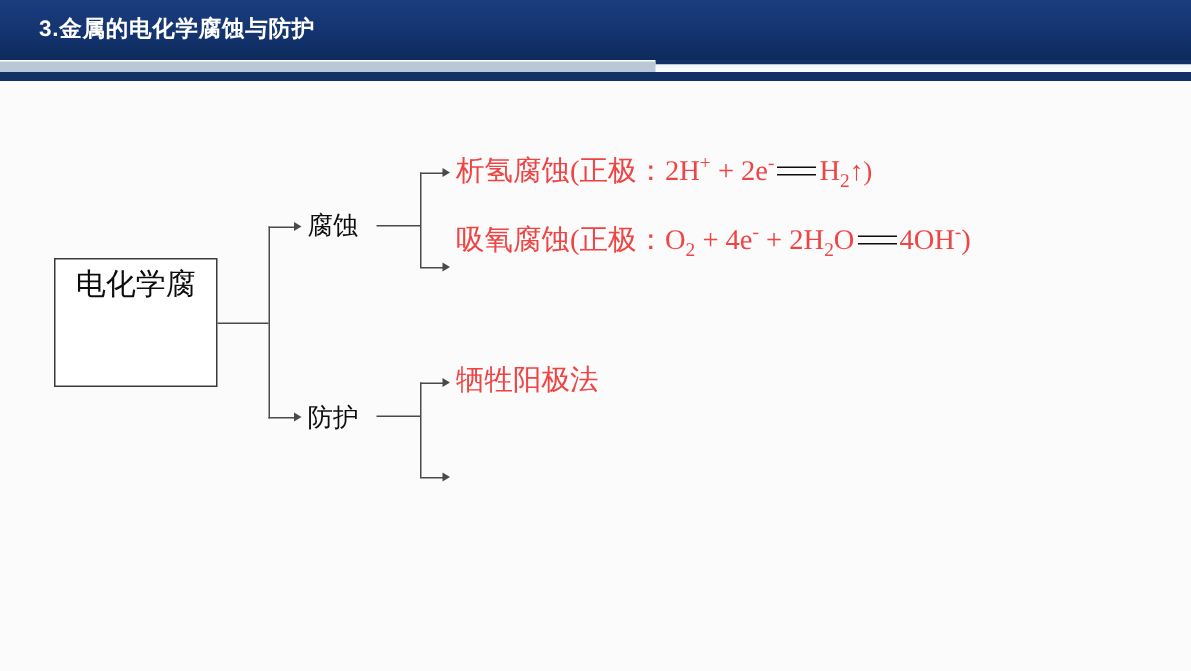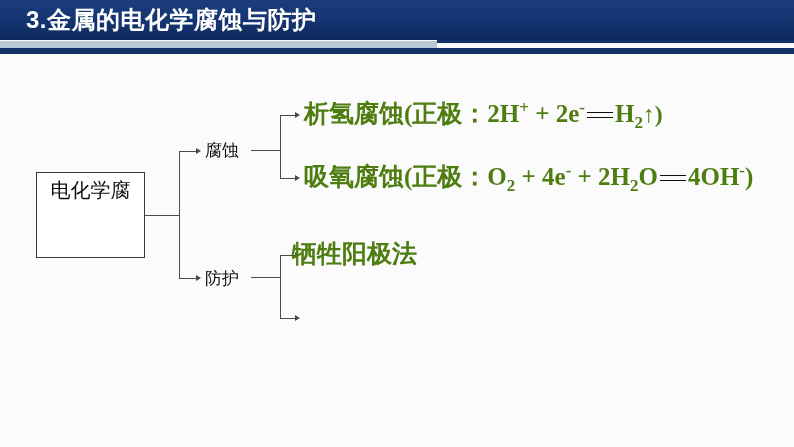--- a/index.html
+++ b/index.html
@@ -29,21 +29,21 @@
     width: 794px;
     height: 40px;
     background: #14336e;
     background: linear-gradient(180deg, #1b3d7d 0%, #143470 55%, #0e2a5c 100%);
   }
   .title-text {
     position: absolute;
     left: 26px;
     top: 8px;
     font-family: "Liberation Sans", "DejaVu Sans", sans-serif;
-    font-size: 24px;
+    font-size: 15px;
     font-weight: bold;
     color: #ffffff;
     letter-spacing: 0.5px;
     white-space: nowrap;
     line-height: 24px;
   }
   .rule-light {
     position: absolute;
     left: 0;
     top: 41px;
@@ -110,25 +110,24 @@
     position: absolute;
     font-family: "Liberation Serif", "DejaVu Serif", serif;
     font-size: 17px;
     color: #0d0d0d;
     white-space: nowrap;
     line-height: 22px;
   }
   .leaf-label {
     position: absolute;
     font-family: "Liberation Serif", "DejaVu Serif", serif;
-    font-size: 25px;
-    color: #4d7c0f;
+    font-size: 19px;
+    color: #ef4444;
     white-space: nowrap;
     line-height: 22px;
-    font-weight: bold;
   }
 
   
   .h-line {
     position: absolute;
     height: 0;
     border-top: 1.3px solid #4a4a4a;
   }
   .v-line {
     position: absolute;
@@ -217,21 +216,21 @@
     <div class="v-line" style="left:280px; top:201px; height:63px;"></div>
     <div class="h-line" style="left:280px; top:201px; width:16px;"></div>
     <div class="arrow" style="left:295px; top:197.5px;"></div>
     <div class="h-line" style="left:280px; top:264px; width:16px;"></div>
     <div class="arrow" style="left:295px; top:260.5px;"></div>
 
     <div class="leaf-label f" style="left:304px; top:49px;">
       <span>析氢腐蚀(正极：2H</span><sup class="chg">+</sup><span> + 2e</span><sup class="chg">-</sup><span class="eq"></span><span>H</span><sub class="idx">2</sub><span class="up-arrow">↑)</span>
     </div>
 
-    <div class="leaf-label f" style="left:304px; top:112px;">
+    <div class="leaf-label f" style="left:304px; top:96px;">
       <span>吸氧腐蚀(正极：O</span><sub class="idx">2</sub><span> + 4e</span><sup class="chg">-</sup><span> + 2H</span><sub class="idx">2</sub><span>O</span><span class="eq"></span><span>4OH</span><sup class="chg">-</sup><span>)</span>
     </div>
 
-    <div class="leaf-label" style="left:292px; top:189px;">牺牲阳极法</div>
+    <div class="leaf-label" style="left:304px; top:189px;">牺牲阳极法</div>
 
 
   </div>
 </div>
 
 </body></html>

